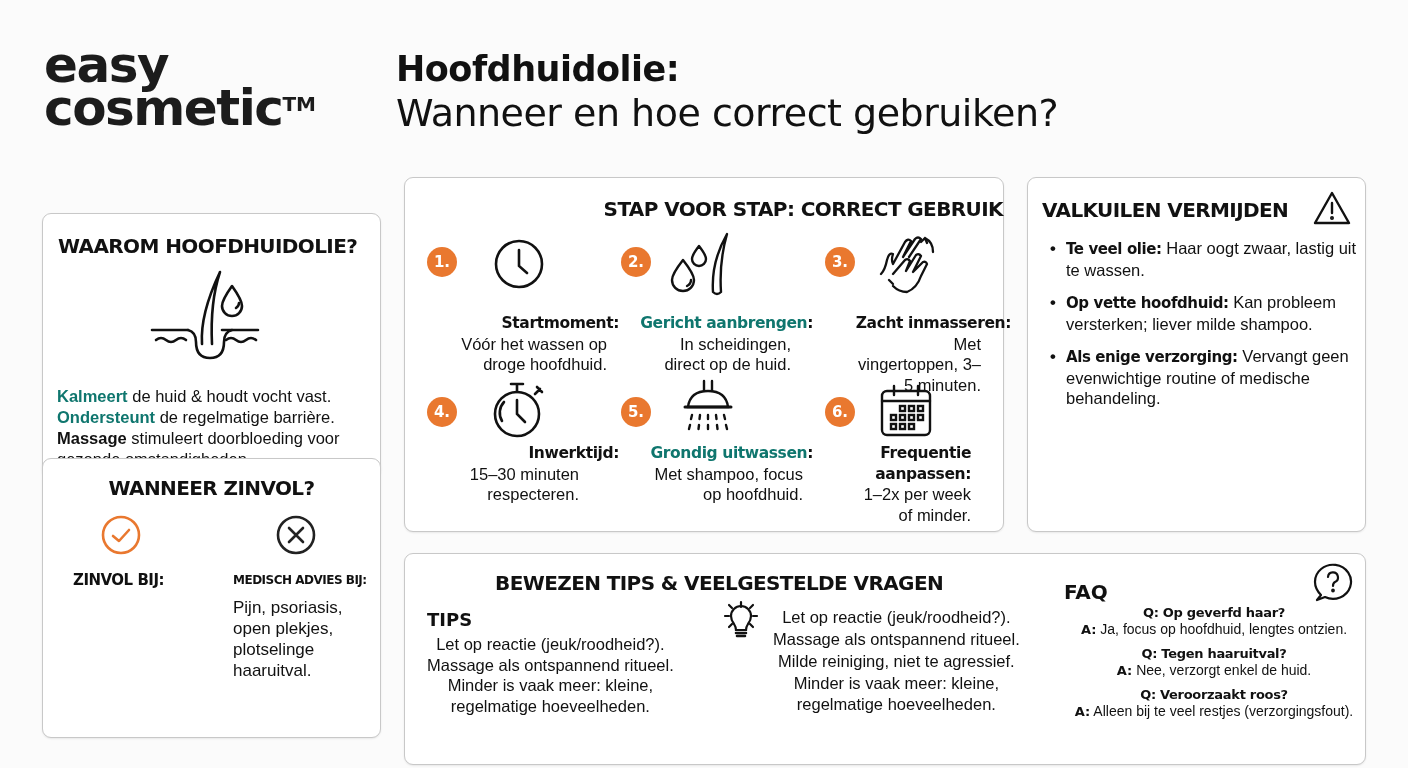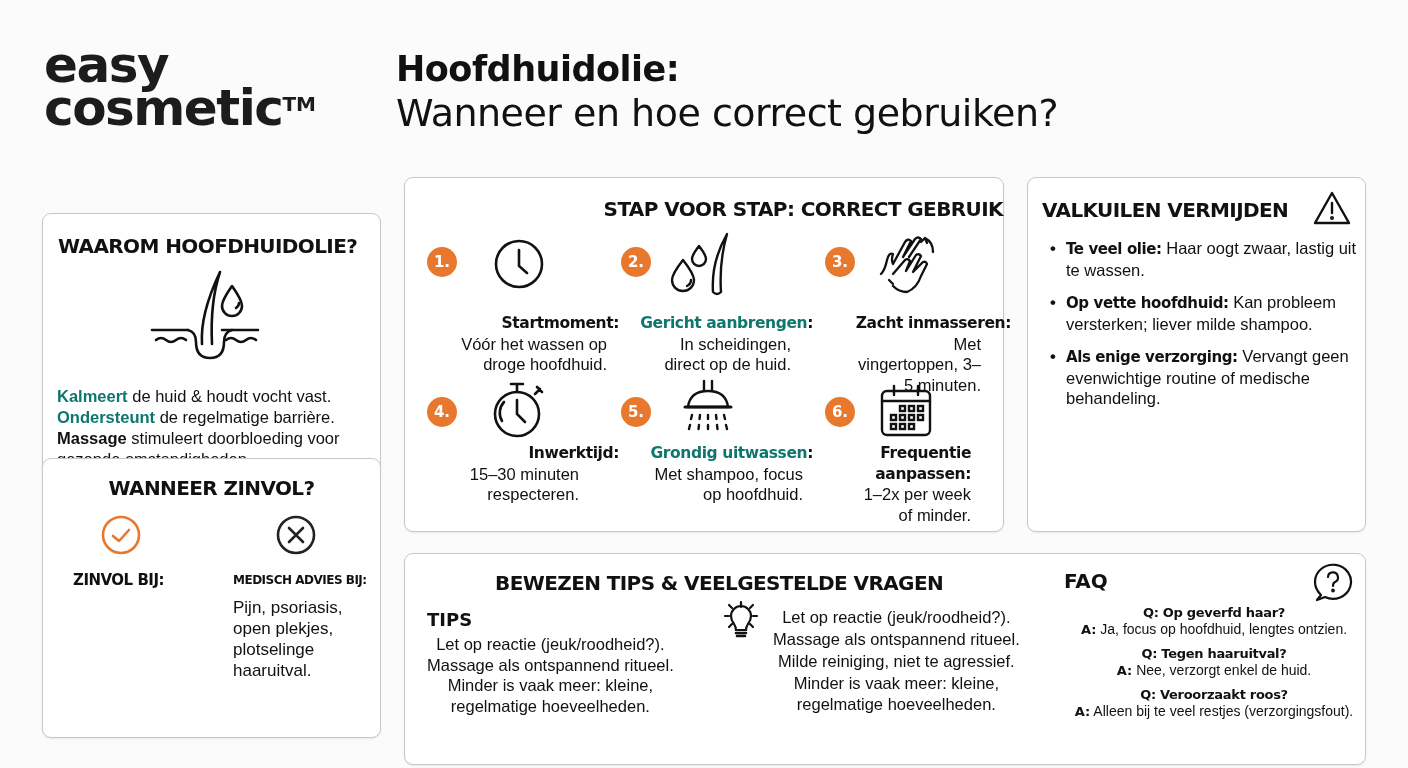--- a/index.html
+++ b/index.html
@@ -52,21 +52,21 @@
   #c-pit li b { font-family: "DejaVu Sans", sans-serif; font-size: 15px; letter-spacing: -0.4px; }
 
   
   #c-tips { left: 404px; top: 553px; width: 962px; height: 212px; text-align: center; }
   #c-tips .card-h { position: absolute; left: 90px; top: 17px; }
   #c-tips .tips-h { position: absolute; left: 22px; top: 55px; font-family: "DejaVu Sans", sans-serif; font-weight: 700; font-size: 18px; }
   #c-tips .tips1 { position: absolute; left: 22px; top: 80px; font-size: 16.5px; line-height: 20.5px; }
   #c-tips .bulb { position: absolute; left: 316px; top: 46px; }
   #c-tips .tips2 { position: absolute; left: 368px; top: 53px; font-size: 16.5px; line-height: 20.5px; }
   #c-tips .tips2 div { margin-bottom: 1.5px; }
-  #c-tips .faq-h { position: absolute; left: 659px; top: 15px; font-family: "DejaVu Sans", sans-serif; font-weight: 700; font-size: 20px; }
+  #c-tips .faq-h { position: absolute; left: 659px; top: 26px; font-family: "DejaVu Sans", sans-serif; font-weight: 700; font-size: 20px; }
   #c-tips .faq-ic { position: absolute; left: 908px; top: 8px; }
   #c-tips .faq { position: absolute; left: 659px; top: 50px; width: 300px; font-size: 14px; line-height: 17px; }
   #c-tips .faq .q { font-family: "DejaVu Sans", sans-serif; font-weight: 700; font-size: 13px; letter-spacing: -0.3px; }
   #c-tips .faq .qa { margin-bottom: 7px; }
   #c-tips .faq .a b { font-family: "DejaVu Sans", sans-serif; font-size: 13px; }
   svg { display: block; }
 </style>
 </head>
 <body>
 

